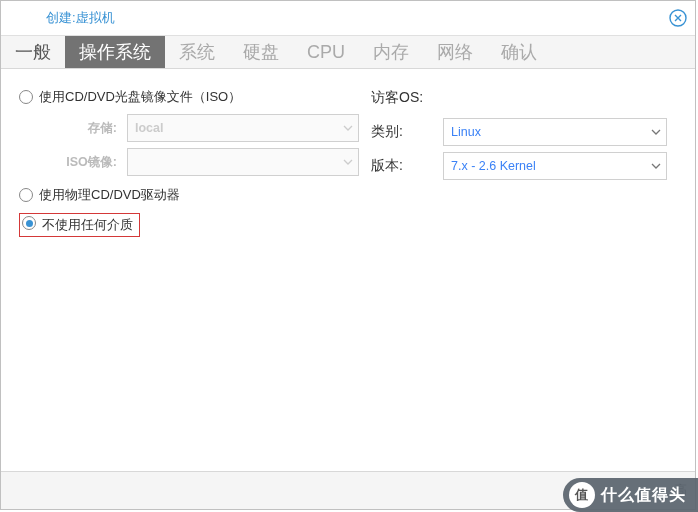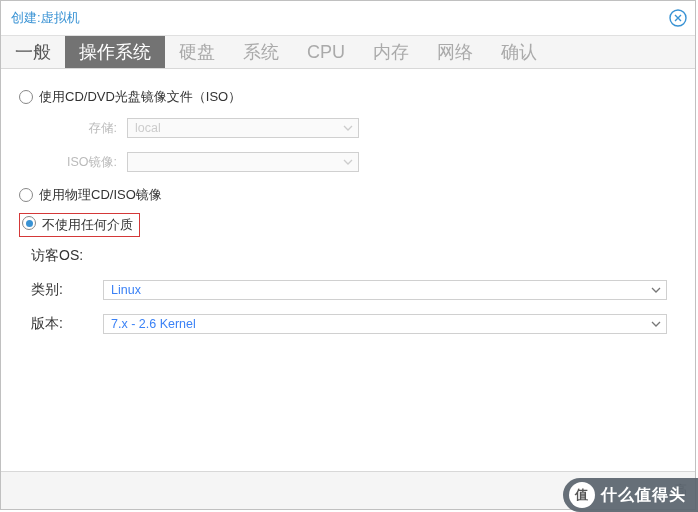--- a/index.html
+++ b/index.html
@@ -1,37 +1,37 @@
 <!DOCTYPE html>
 <html><head>
   <meta charset="utf-8">
   <style>
     * { box-sizing: border-box; margin: 0; padding: 0; font-family: "Microsoft YaHei", "Helvetica Neue", Arial, sans-serif; }
     body { width: 698px; height: 512px; background: #fff; position: relative; overflow: hidden; }
     .dialog { width: 696px; height: 510px; border: 1px solid #c0c0c0; background: #fff; position: relative; }
-    .title-bar { height: 34px; display: flex; align-items: center; padding: 0 10px; font-size: 13px; border-bottom: 1px solid transparent; }
+    .title-bar { height: 34px; display: flex; align-items: center; padding: 0 10px; font-size: 13px; border-bottom: 1px solid transparent; margin-left: 35px; }
     .title-create { color: #3892d4; }
     .title-subject { color: #3892d4; font-family: Liberation Serif, serif; }
     .close-icon { position: absolute; right: 8px; top: 8px; width: 18px; height: 18px; cursor: pointer; }
     .close-icon svg { width: 18px; height: 18px; }
     .tabs-bar { height: 34px; background: #f5f5f5; border-top: 1px solid #e0e0e0; border-bottom: 1px solid #d8d8d8; display: flex; align-items: stretch; }
     .tab { padding: 0 14px; font-size: 18px; color: #555; display: flex; align-items: center; cursor: pointer; }
     .tab.active { background: #737373; color: #fff; }
     .tab.disabled { color: #aaa; }
-    .content { padding: 14px 18px 0 18px; display: flex; font-size: 13px; color: #333; flex-direction: column; }
+    .content { padding: 14px 18px 0 18px; display: flex; font-size: 13px; color: #333; }
     .left-col { width: 340px; }
     .right-col { flex: 1; padding-left: 12px; }
     .radio-row { display: flex; align-items: center; height: 28px; margin-bottom: 2px; }
     .radio { width: 14px; height: 14px; border: 1px solid #888; border-radius: 50%; margin-right: 6px; display: inline-flex; align-items: center; justify-content: center; cursor: pointer; background: #fff; }
     .radio.selected::after { content: ""; width: 7px; height: 7px; border-radius: 50%; background: #3892d4; display: block; }
     .highlight-box { border: 1px solid #d43838; padding: 2px 6px 2px 2px; display: inline-flex; align-items: flex-start; height: 24px; }
-    .form-row { display: flex; align-items: center; height: 30px; margin-bottom: 4px; }
+    .form-row { display: flex; align-items: center; height: 30px; margin-bottom: 4px; font-weight: bold; }
     .lbl { width: 108px; text-align: right; padding-right: 10px; font-size: 12.5px; }
     .lbl.disabled { color: #bbb; }
-    .sel { flex: 1; height: 20px; border: 1px solid #d0d0d0; background: #fff; position: relative; font-size: 12.5px; color: #888; padding: 0 22px 0 7px; display: flex; align-items: center; }
+    .sel { flex: 1; height: 28px; border: 1px solid #d0d0d0; background: #fff; position: relative; font-size: 12.5px; color: #888; padding: 0 22px 0 7px; display: flex; align-items: center; }
     .sel.enabled { color: #3b82f6; cursor: pointer; }
     .sel.disabled { color: #ccc; background: #fafafa; cursor: default; }
     .sel-arrow { position: absolute; right: 5px; top: 50%; transform: translateY(-50%); width: 10px; height: 10px; }
     .sel-arrow svg { width: 10px; height: 10px; display: block; }
     .r-row { display: flex; align-items: center; height: 30px; margin-bottom: 4px; }
     .r-lbl { width: 72px; font-size: 14px; color: #333; }
     .r-sel { flex: 1; margin-right: 10px; }
     .bottom-bar { position: absolute; bottom: 0; left: 0; right: 0; height: 38px; background: #f5f5f5; border-top: 1px solid #d8d8d8; display: flex; justify-content: flex-end; align-items: center; padding-right: 8px; gap: 4px; }
     .adv-label { font-size: 12.5px; color: #555; }
     .overlay-badge { position: absolute; right: 0; bottom: 0; display: flex; align-items: center; background: rgba(90,100,110,0.93); height: 34px; padding: 0 12px 0 6px; border-top-left-radius: 17px; border-bottom-left-radius: 17px; color: #fff; font-size: 16px; font-weight: bold; letter-spacing: 1px; }
@@ -48,22 +48,22 @@
       <svg viewBox="0 0 18 18">
           <circle cx="9" cy="9" r="8" fill="none" stroke="#3892d4" stroke-width="1.4"></circle>
           <path d="M6 6 L12 12 M12 6 L6 12" stroke="#3892d4" stroke-width="1.4" fill="none"></path>
         </svg>
     </span>
   </div>
 
   <div class="tabs-bar">
     <div class="tab">一般</div>
     <div class="tab active">操作系统</div>
+    <div class="tab disabled">系统</div>
     <div class="tab disabled">硬盘</div>
-    <div class="tab disabled">系统</div>
     <div class="tab disabled">CPU</div>
     <div class="tab disabled">内存</div>
     <div class="tab disabled">网络</div>
     <div class="tab disabled">确认</div>
   </div>
 
   <div class="content">
     <div class="left-col">
       <div class="radio-row">
         <span class="radio"></span>
@@ -86,21 +86,21 @@
           <span></span>
           <span class="sel-arrow">
               <svg viewBox="0 0 10 10">
                 <path d="M1 3 L5 7 L9 3" fill="none" stroke="#ccc" stroke-width="1.3"></path>
               </svg>
             </span>
         </div>
       </div>
       <div class="radio-row">
         <span class="radio"></span>
-        <span>使用物理CD/ISO镜像</span>
+        <span>使用物理CD/DVD驱动器</span>
       </div>
       <div class="radio-row">
         <span class="highlight-box">
           <span class="radio selected"></span>
           <span>不使用任何介质</span>
         </span>
       </div>
     </div>
 
     <div class="right-col">

